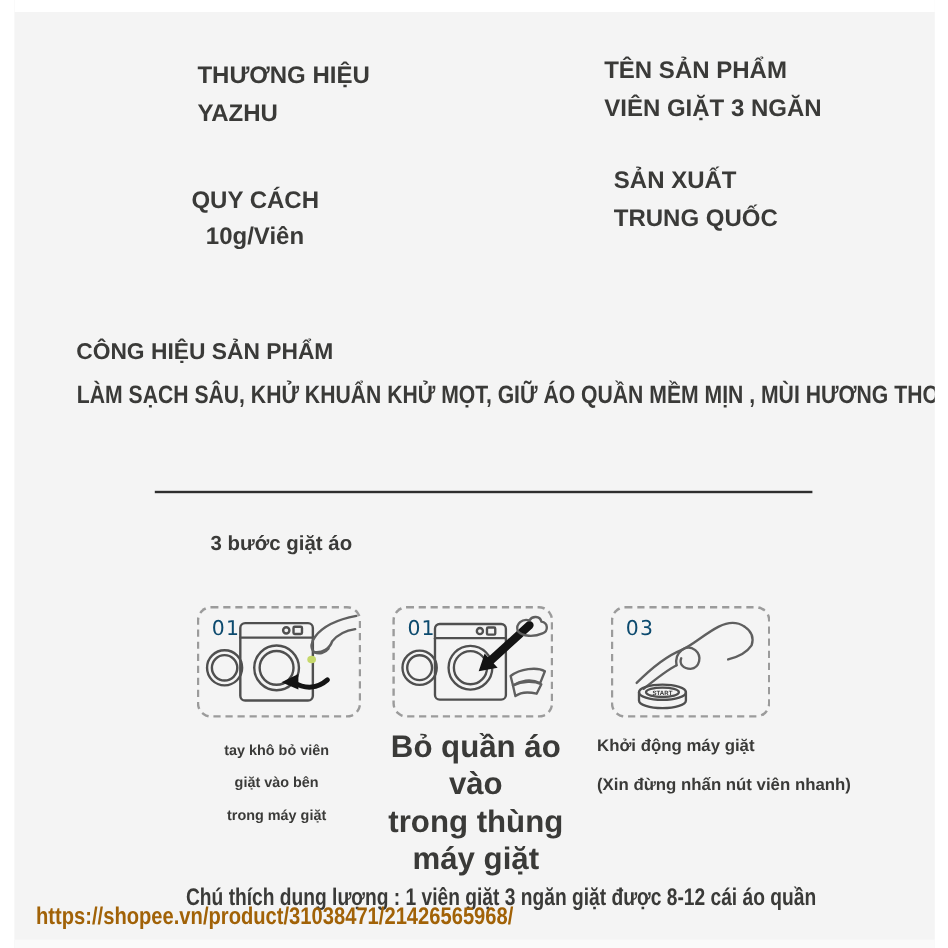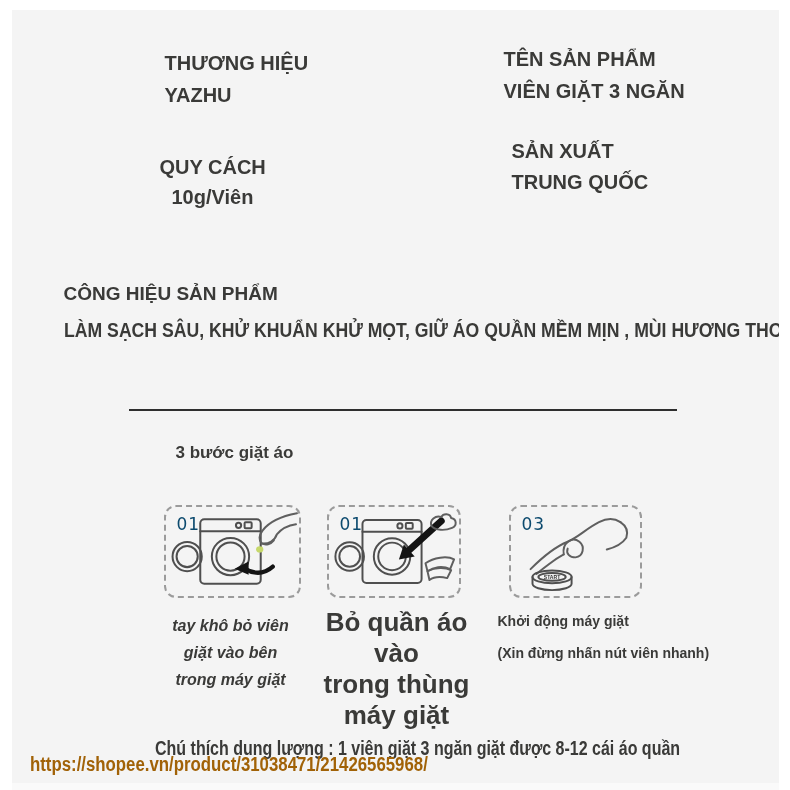--- a/index.html
+++ b/index.html
@@ -21,21 +21,21 @@
     position:absolute;top:505px;height:93px;box-sizing:border-box;
     border:2px dashed #9b9b9b;border-radius:12px;
   }
   .step-box svg{position:absolute;left:0;top:0;width:100%;height:100%;}
   .step-num{
     position:absolute;left:11px;top:7px;font-size:17px;font-weight:400;
     color:#0c4a6e;font-family:"DejaVu Sans",sans-serif;letter-spacing:1px;
   }
   .caption{position:absolute;font-weight:bold;text-align:center;}
   .caption span{display:block;}
-  .cap1{left:146px;top:612px;width:146px;font-size:16px;line-height:27px;font-style:italic;}
+  .cap1{left:146px;top:612px;width:146px;font-size:12px;line-height:27px;}
   .cap2{left:310px;top:607px;width:150px;font-size:26px;line-height:31px;}
   .cap3{left:486px;top:605px;width:300px;font-size:14px;line-height:32px;text-align:left;}
   .note{left:143px;top:737px;font-size:20px;}
   .url{left:18px;top:753px;font-size:20px;cursor:pointer;}
   .ln{stroke:#4f4f4f;stroke-width:2;fill:none;stroke-linecap:round;stroke-linejoin:round;}
   .hand{stroke:#5f5f5f;stroke-width:2;fill:none;stroke-linecap:round;stroke-linejoin:round;}
   .arrow{stroke:#141414;fill:none;stroke-linecap:round;}
 </style>
 </head>
 <body>

